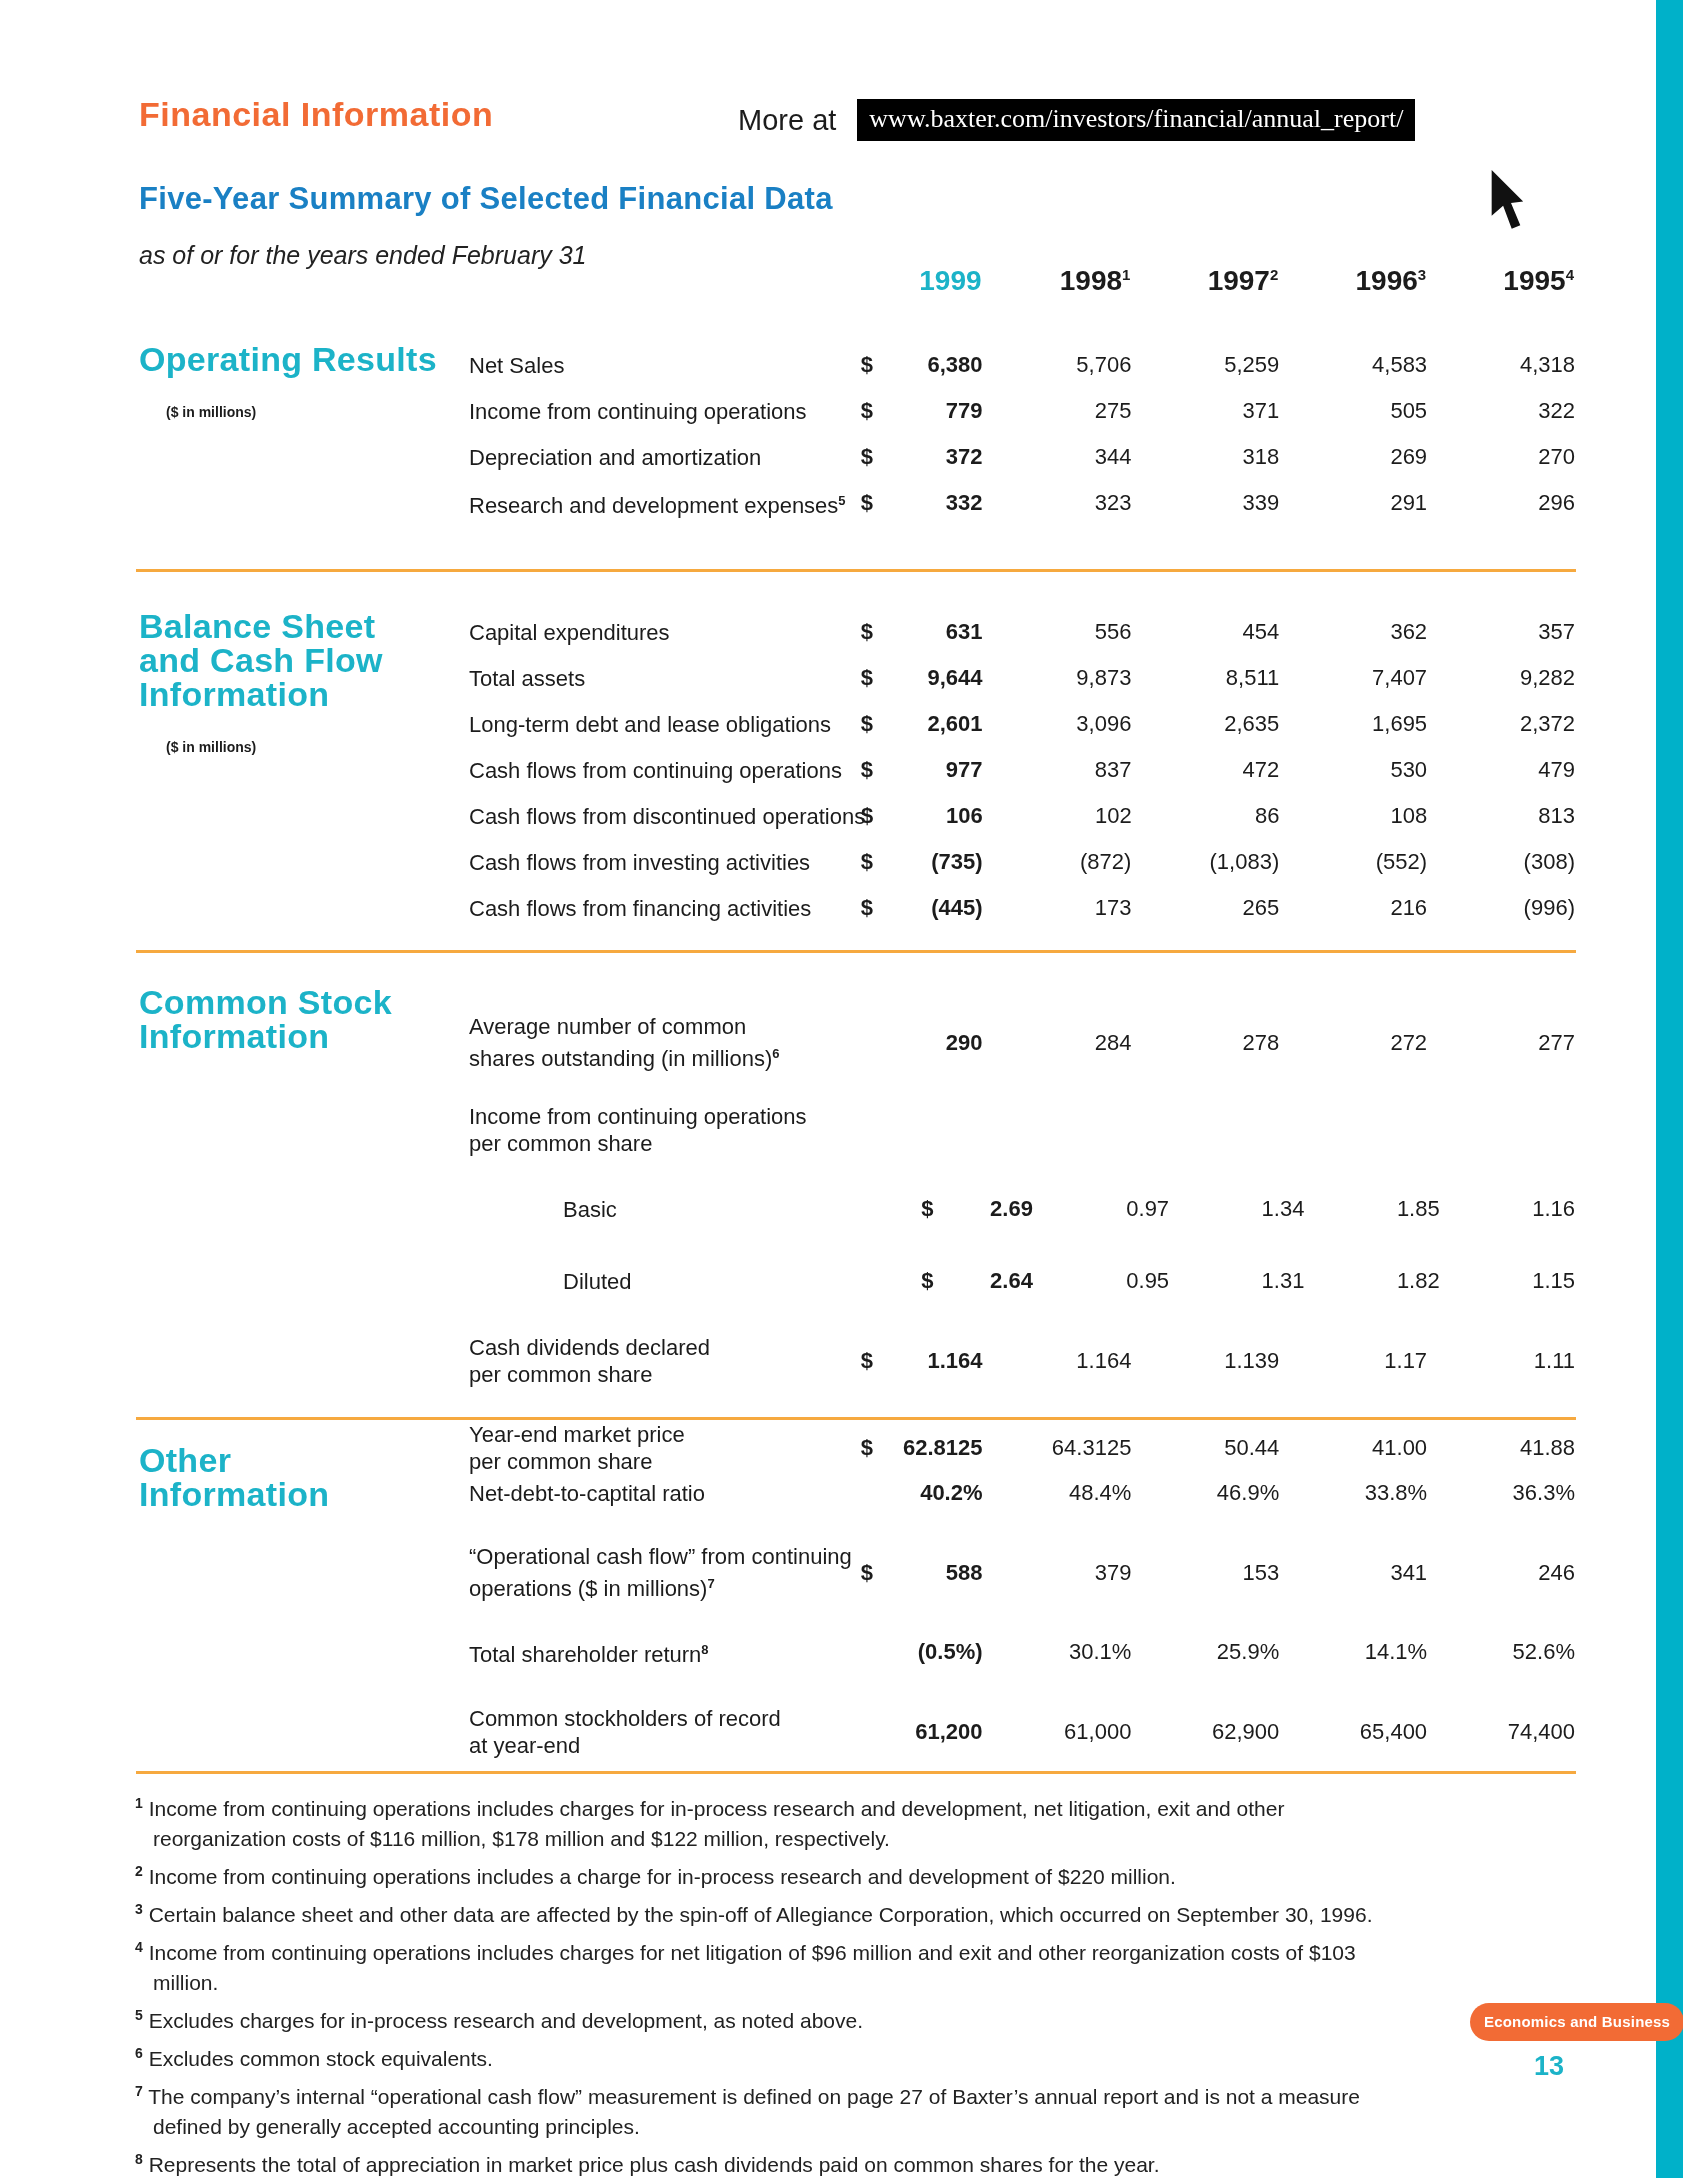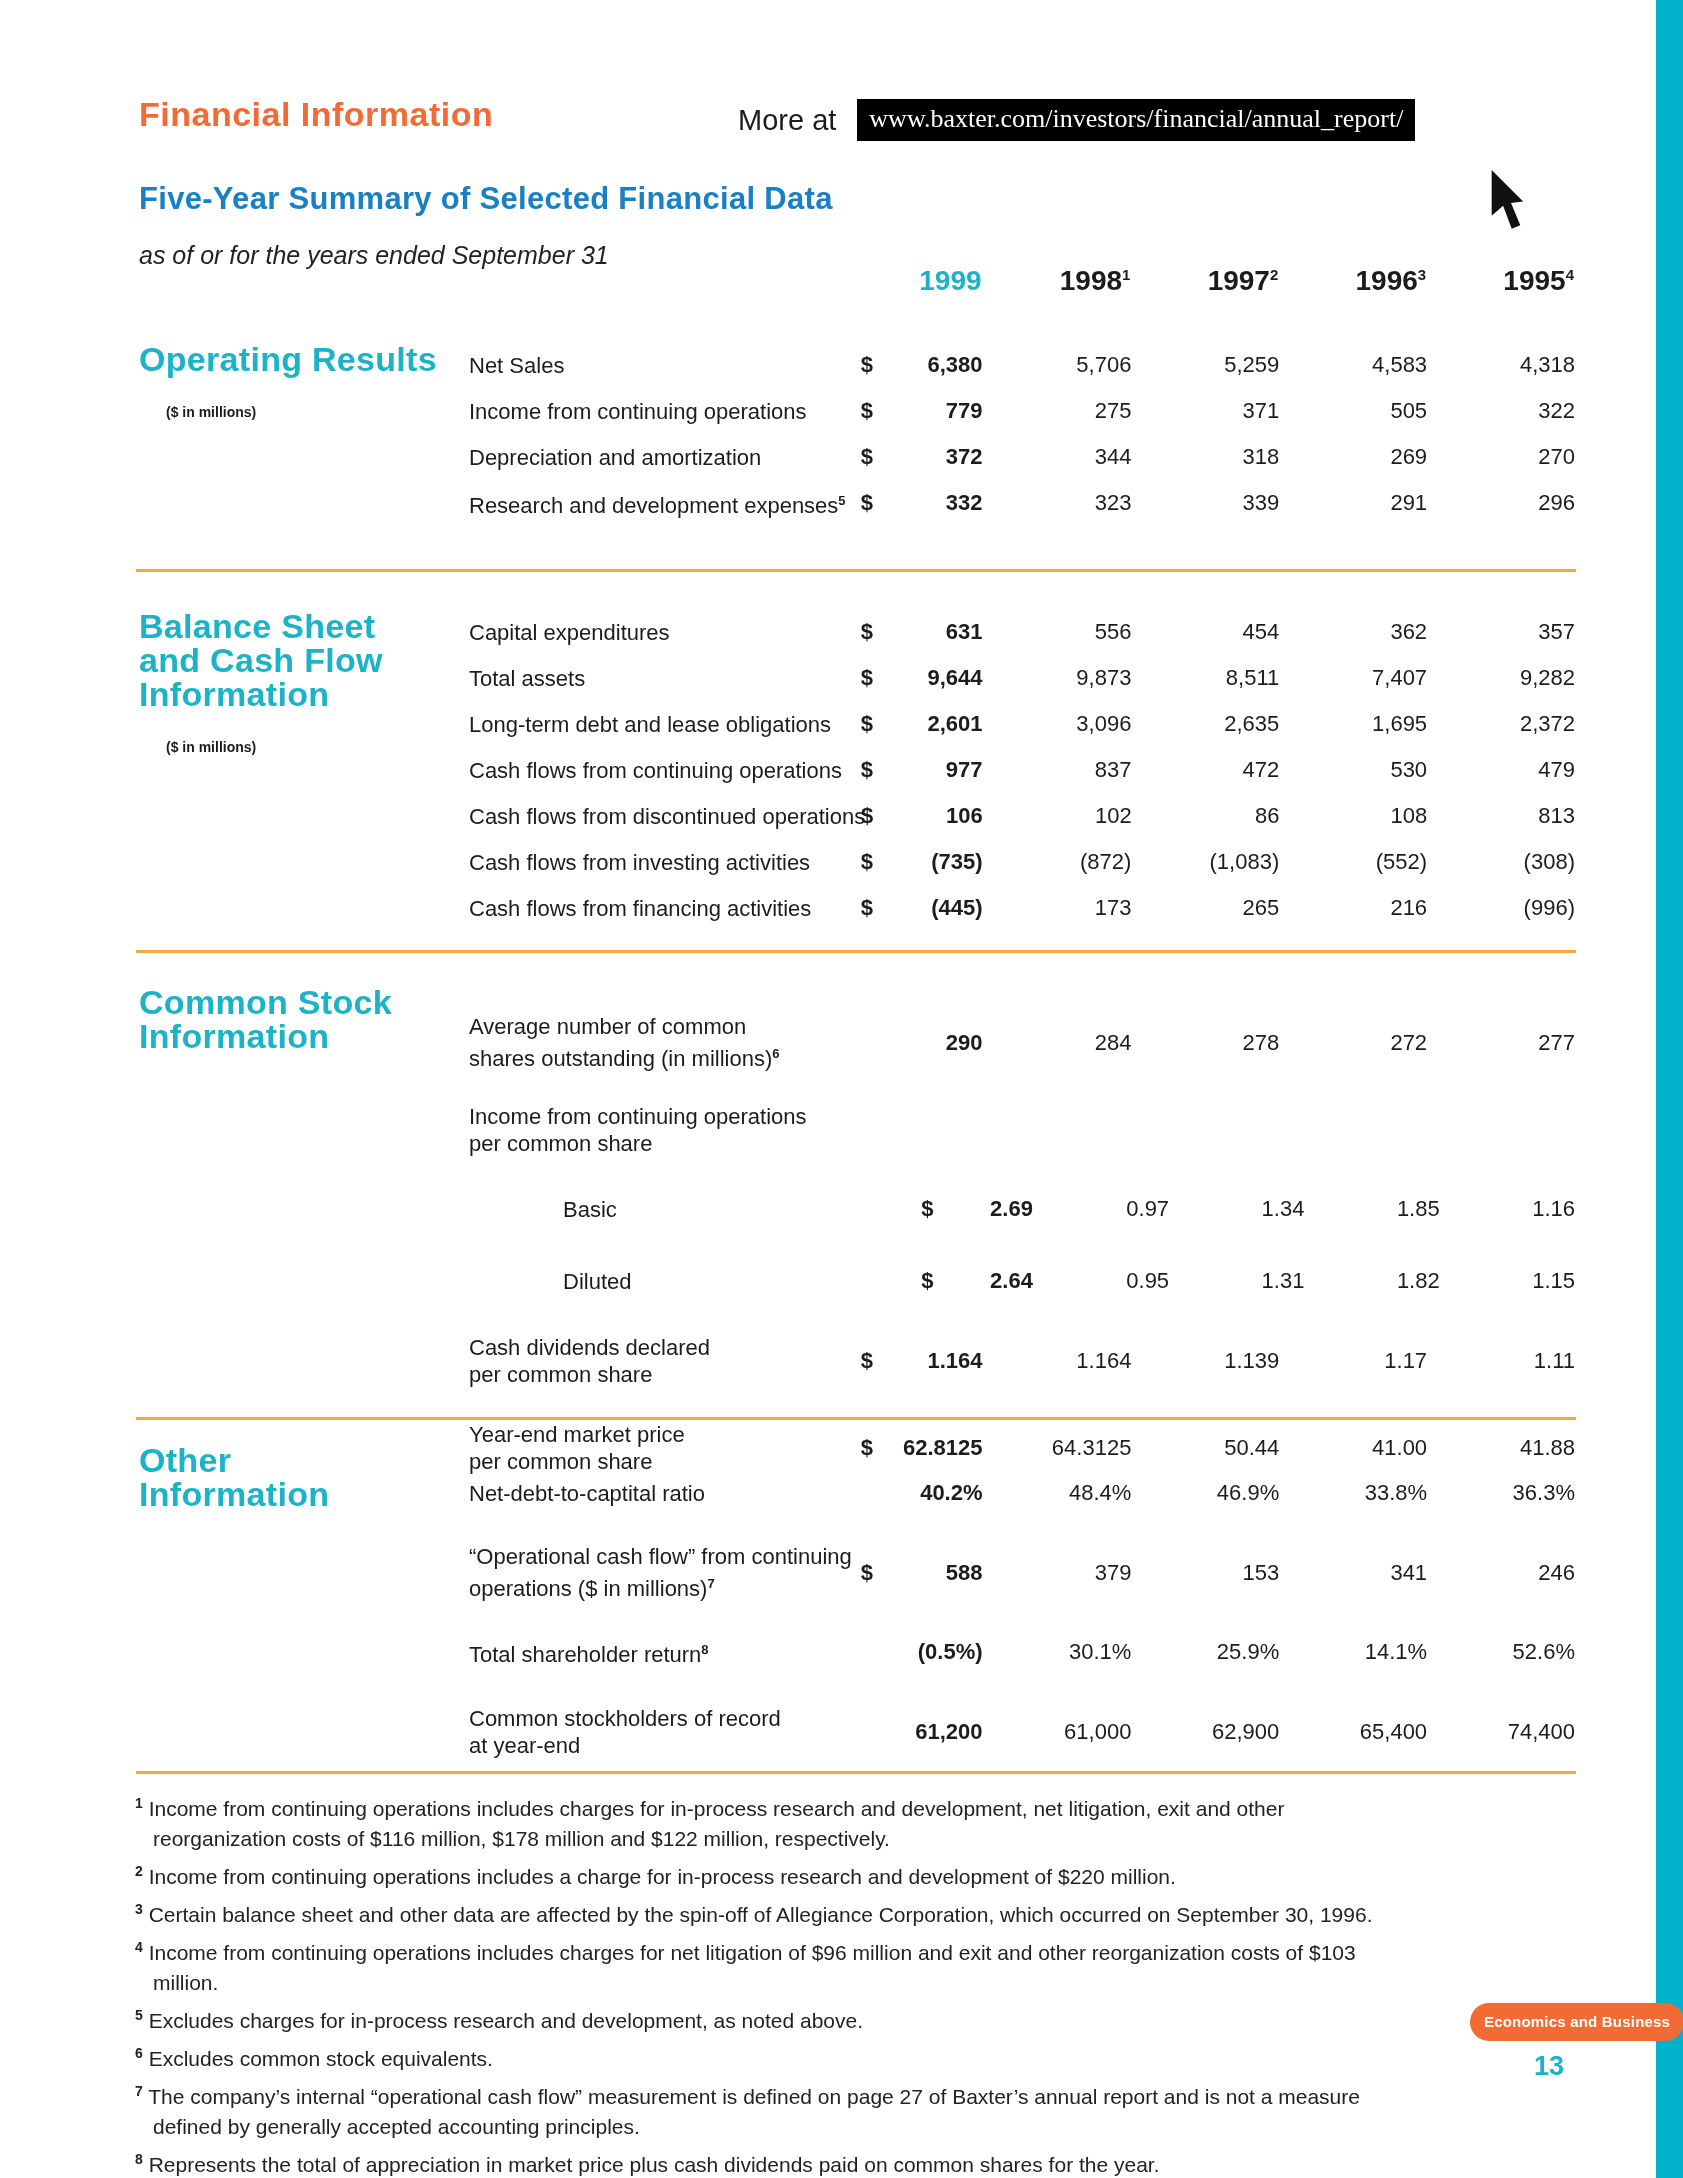--- a/index.html
+++ b/index.html
@@ -76,21 +76,21 @@
     <span class="url-box">www.baxter.com/investors/financial/annual_report/</span>
   </div>
 
   <span class="cursor-icon">
     <svg width="42" height="63" viewBox="0 0 29 44">
       <polygon points="1,0 1,32 9,25 15,41 21,38.5 14.5,23 23,22" fill="#111"></polygon>
     </svg>
   </span>
 
   <h2 class="table-title">Five-Year Summary of Selected Financial Data</h2>
-  <div class="table-subtitle">as of or for the years ended September 31</div>
+  <div class="table-subtitle">as of or for the years ended February 31</div>
 
   <div class="year-row" id="year-row">
       <div class="cell-spacer"></div>
       <div class="cell-v v0 hl">1999</div>
       <div class="cell-v v1">1998<sup>1</sup></div>
       <div class="cell-v v2">1997<sup>2</sup></div>
       <div class="cell-v v3">1996<sup>3</sup></div>
       <div class="cell-v v4">1995<sup>4</sup></div>
     </div>
 

